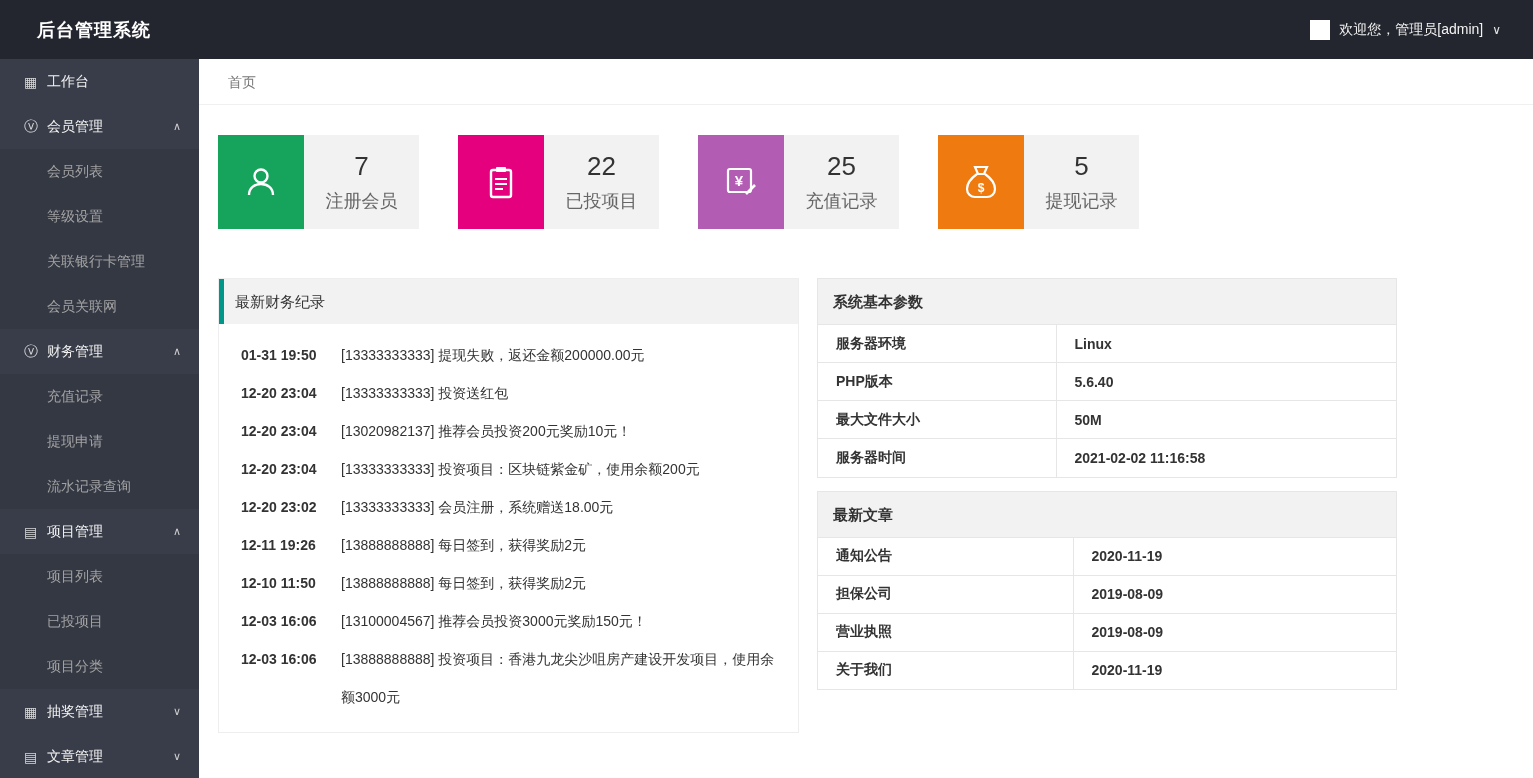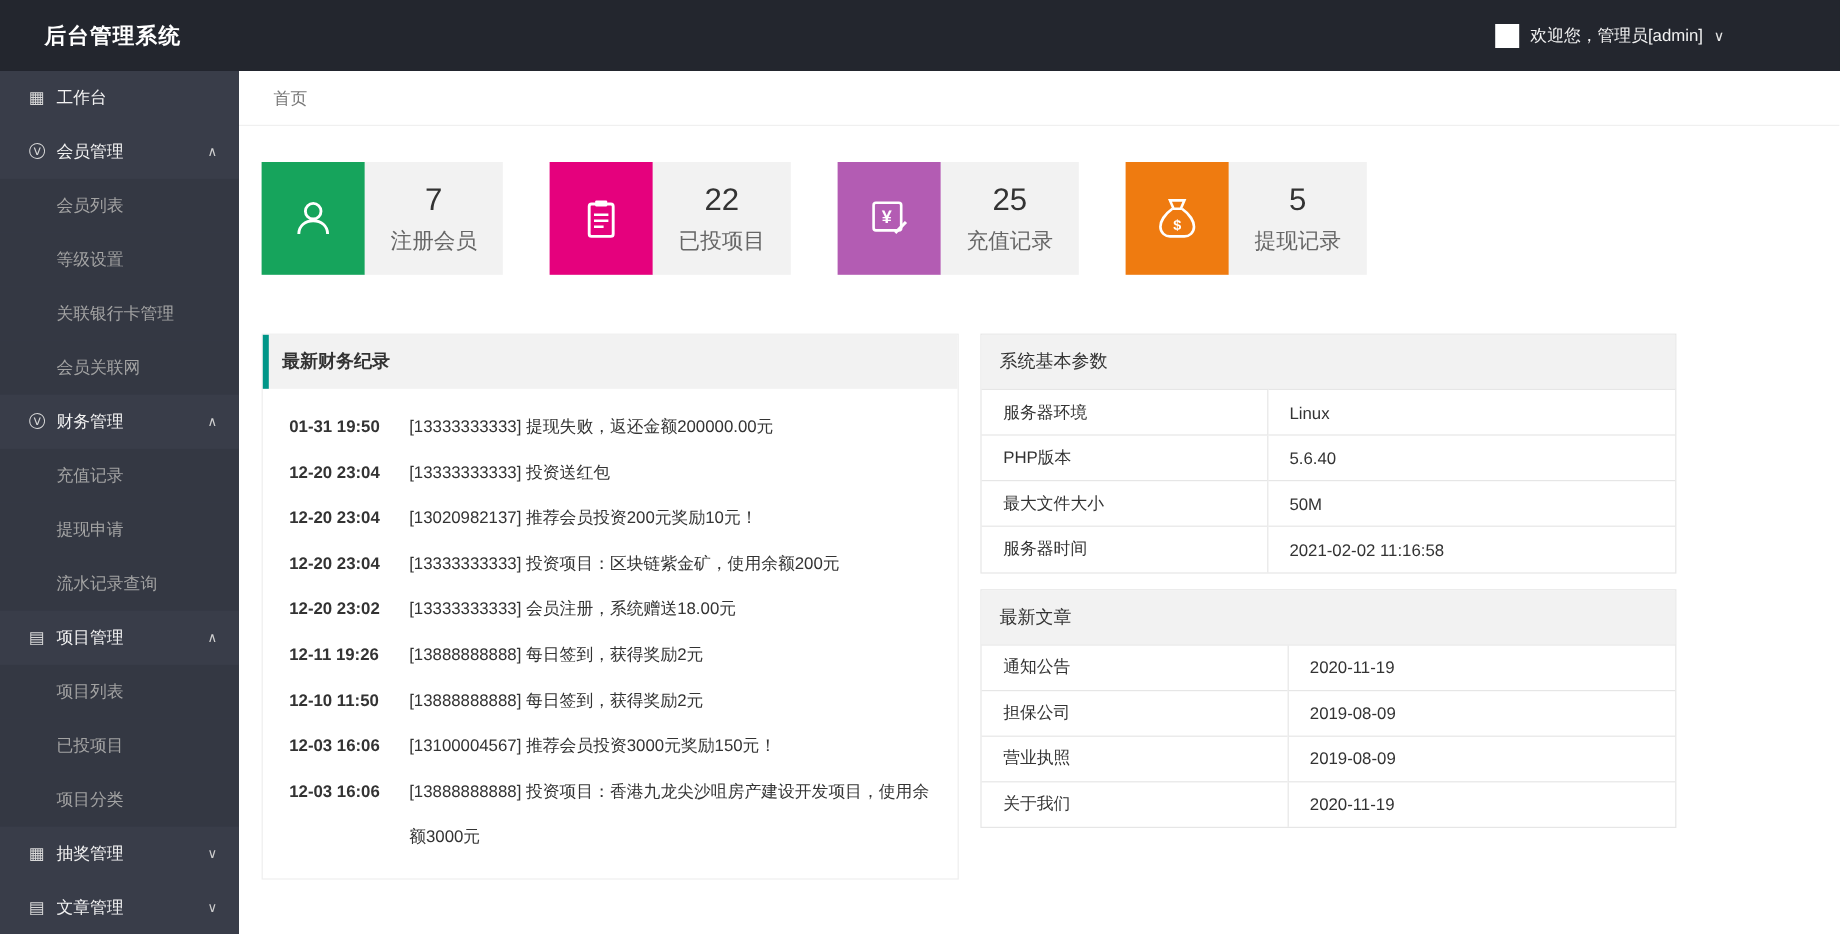--- a/index.html
+++ b/index.html
@@ -9,21 +9,21 @@
     font-family:"Liberation Sans","DejaVu Sans",sans-serif;
     background:#ffffff; color:#333;
   }
   
   .topbar {
     position:fixed; top:0; left:0; right:0; height:59px;
     background:#23262E; display:flex; align-items:center; justify-content:space-between;
     z-index:20;
   }
   .brand { color:#fff; font-size:18px; font-weight:bold; padding-left:37px; letter-spacing:1px; }
-  .user-menu { display:flex; align-items:center; gap:9px; color:#f2f2f2; font-size:14px; padding-right:96px; cursor:pointer; }
+  .user-menu { display:flex; align-items:center; gap:9px; color:#f2f2f2; font-size:14px; padding-right:32px; cursor:pointer; }
   .avatar { width:20px; height:20px; background:#ffffff; display:inline-block; }
   .caret { font-size:12px; color:#e6e6e6; }
   
   .sidebar { position:fixed; top:59px; left:0; bottom:0; width:199px; background:#393D49; overflow:hidden; }
   .nav-item { position:relative; height:45px; display:flex; align-items:center; font-size:14px; cursor:pointer; }
   .nav-item.parent { padding-left:24px; color:#f2f2f2; }
   .nav-icon { width:23px; display:inline-block; font-size:14px; color:#d8d8d8; }
   .chev { position:absolute; right:18px; font-size:11px; color:#cfcfcf; }
   .nav-item.child { padding-left:47px; color:#a3a3a3; background:rgba(0,0,0,.07); }
   
@@ -35,26 +35,26 @@
   .stats { display:flex; }
   .stat-card { width:201px; height:94px; display:flex; margin-right:39px; cursor:pointer; }
   .stat-ico { width:86px; height:94px; display:flex; align-items:center; justify-content:center; flex:0 0 86px; }
   .stat-meta { flex:1; background:#f2f2f2; display:flex; flex-direction:column; align-items:center; justify-content:center; }
   .stat-value { font-size:26px; color:#333; }
   .stat-label { font-size:18px; color:#666; margin-top:7px; }
   
   .cols { display:flex; align-items:flex-start; margin-top:49px; }
   .panel-head { height:45px; line-height:45px; background:#f2f2f2; font-size:15px; color:#333; padding-left:15px; }
   .finance-panel { width:581px; margin-right:18px; border:1px solid #eeeeee; background:#fff; }
-  .finance-panel .panel-head { border-left:5px solid #009688; padding-left:11px;font-weight:bold; }
+  .finance-panel .panel-head { border-left:5px solid #009688; padding-left:11px; }
   .rec-list { padding:12px 20px 16px 22px; }
   .rec { display:flex; font-size:14px; line-height:38px; color:#333; }
   .rec-time { flex:0 0 100px; font-weight:bold; }
   .rec-text { flex:1; }
-  .right-col { width:580px; }
+  .right-col { width:580px;font-weight:bold; }
   .panel { border:1px solid #e6e6e6; background:#fff; }
   .panel + .panel { margin-top:13px; }
   .kv { width:100%; border-collapse:collapse; font-size:14px; color:#333; }
   .kv td { height:38px; padding-left:18px; border-top:1px solid #e6e6e6; }
   .kv td.val { border-left:1px solid #e6e6e6; }
   .kv td.name.w1 { width:238px; }
   .kv td.name.w2 { width:255px; }
   svg { display:block; }
 </style>
 </head>

